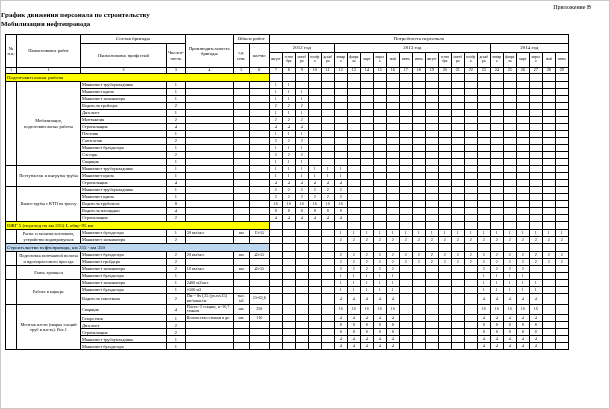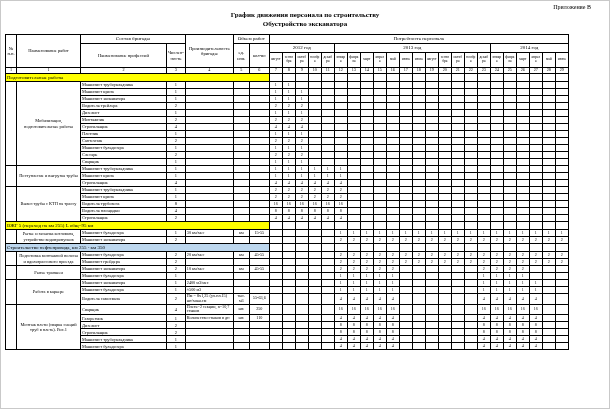--- a/index.html
+++ b/index.html
@@ -4,21 +4,21 @@
 <style>
   html,body{margin:0;padding:0;}
   body{
     width:610px;height:409px;background:#ffffff;overflow:hidden;
     font-family:"Liberation Serif","DejaVu Serif",serif;color:#000;
     position:relative;border:1px solid #c9c9c9;box-sizing:border-box;
   }
   .appendix{
     position:absolute;top:3px;right:18px;font-size:6px;
   }
-  .title-wrap{position:absolute;top:10px;left:0;width:100%;text-align:center;}
+  .title-wrap{position:absolute;top:10px;left:0;width:100%;text-align:left;}
   .title-line{font-weight:bold;font-size:7px;line-height:1.35;}
   table.sched{
     position:absolute;top:33px;left:4px;
     border-collapse:collapse;table-layout:fixed;
     font-size:4.5px;line-height:1.15;
   }
   table.sched td,table.sched th{
     border:1px solid #000;padding:0 1px;vertical-align:middle;
     overflow:hidden;box-sizing:border-box;font-weight:normal;
   }
@@ -36,21 +36,21 @@
   td.mcell{font-size:4px;text-align:center;padding:0;height:7px;}
   td.numcol{font-size:4.2px;text-align:center;}
 </style>
 </head>
 <body>
 
 <div class="appendix">Приложение В</div>
 
 <div class="title-wrap">
   <div class="title-line">График движения персонала по строительству</div>
-  <div class="title-line">Обустройство экскаватора</div>
+  <div class="title-line">Мобилизация нефтепровода</div>
 </div>
 
 <table class="sched">
   <colgroup id="cols">
       <col style="width:11px">
       <col style="width:64px">
       <col style="width:86px">
       <col style="width:17px">
       <col style="width:48px">
       <col style="width:16px">

